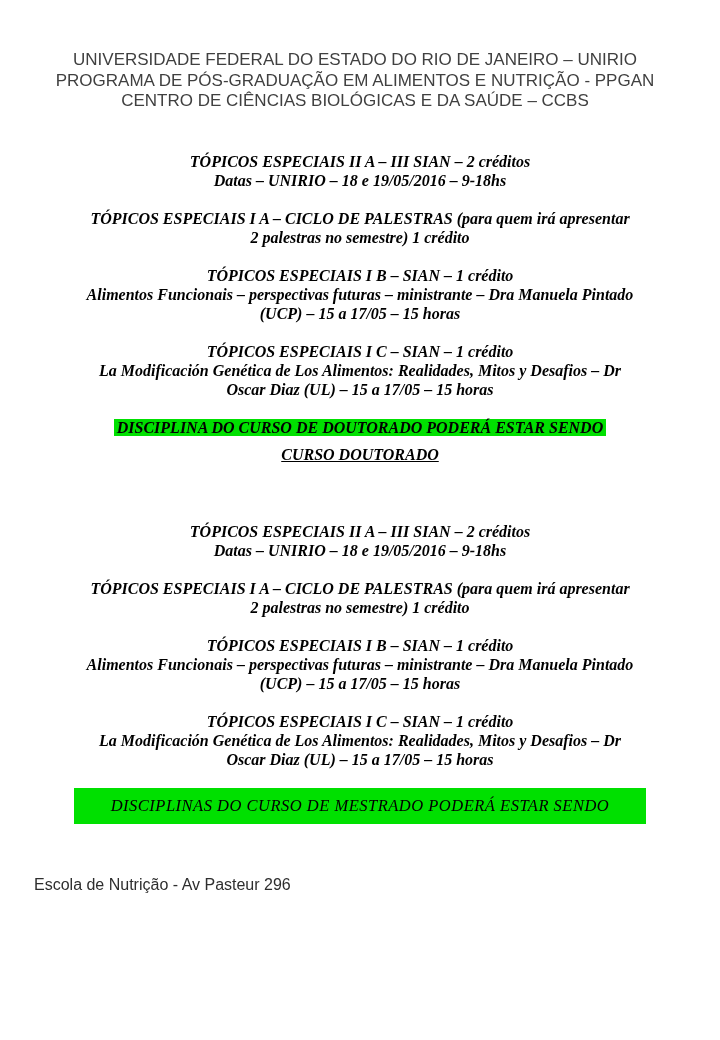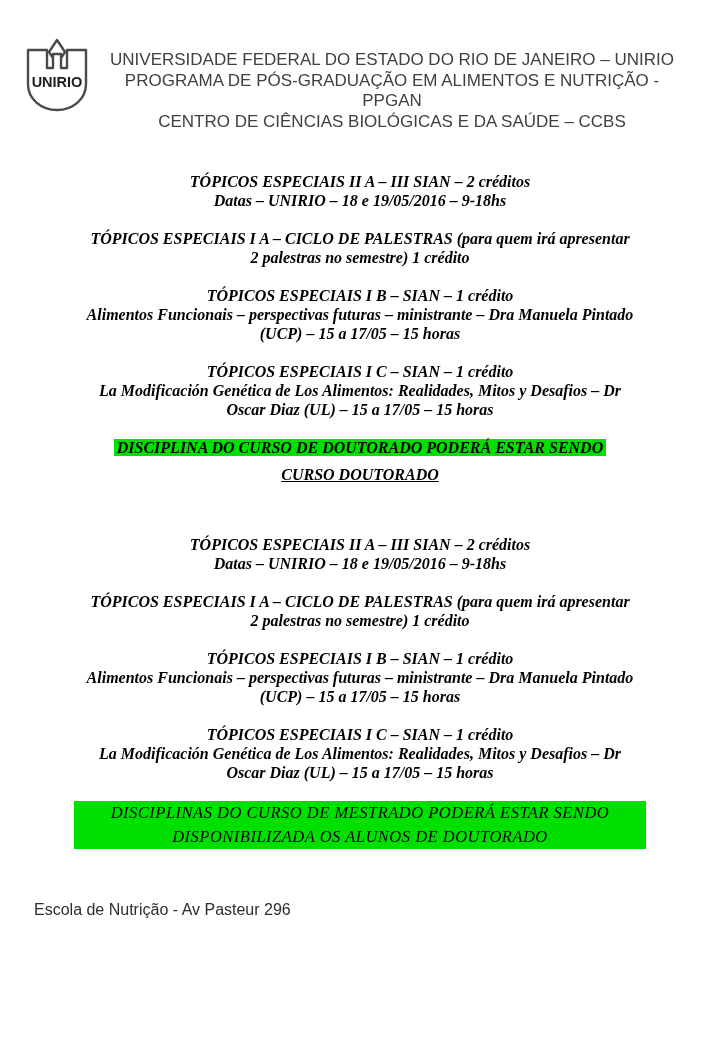--- a/index.html
+++ b/index.html
@@ -45,60 +45,51 @@
   }
   .block{margin:0 40px 19px 40px;}
   .line{white-space:pre-wrap;}
   .notice-highlight .line span{
     background:var(--highlight_green,#00e000);
     padding:0 3px;
   }
   .notice-highlight{margin-bottom:8px;}
   .section-heading{
     text-decoration:underline;
-    margin-bottom:13px;
+    margin-bottom:20px;
     text-align:center;
   }
   .gap-large{height:38px;}
   .notice-box{
     width:572px;
     margin:18px auto 0 auto;
     background:var(--highlight_green,#00e000);
     font-weight:normal;
     font-size:16.5px;
     line-height:24px;
-    padding:0 10px;
+    padding:6px 10px;
     box-sizing:border-box;
     letter-spacing:0.5px;
   }
   
   .footer{
     margin:50px 0 0 34px;
     text-align:left;
     font-family:"Liberation Sans", sans-serif;
     font-size:16px;
     line-height:22px;
     color:#2e2e2e;
   }
 </style>
 </head>
 <body>
 
 <div class="page">
 
   <div class="header">
-    <div class="logo">
-      <svg viewBox="0 0 74 78" width="74" height="78" aria-hidden="true">
-        <g fill="#ffffff" stroke="#4a4a4a" stroke-width="2.4" stroke-linejoin="round">
-          <polygon points="37,2 45,14 37,26 29,14"></polygon>
-          <path d="M8,12 H27 V30 H33 V16 H41 V30 H47 V12 H66 V46 C66,61 53,72 37,72 C21,72 8,61 8,46 Z"></path>
-        </g>
-        <text x="37" y="49" text-anchor="middle" font-family="Liberation Sans, sans-serif" font-size="14.5" font-weight="bold" fill="#1c1c1c">UNIRIO</text>
-      </svg>
-    </div>
     <div class="header-text">
       <div class="line">UNIVERSIDADE FEDERAL DO ESTADO DO RIO DE JANEIRO – UNIRIO</div>
       <div class="line">PROGRAMA DE PÓS-GRADUAÇÃO EM ALIMENTOS E NUTRIÇÃO - PPGAN</div>
       <div class="line">CENTRO DE CIÊNCIAS BIOLÓGICAS E DA SAÚDE – CCBS</div>
     </div>
   </div>
 
   <div class="body-text">
 
     <div class="block">
@@ -149,21 +140,20 @@
     </div>
 
     <div class="block">
       <div class="line">TÓPICOS ESPECIAIS I C – SIAN – 1 crédito</div>
       <div class="line">La Modificación Genética de Los Alimentos: Realidades, Mitos y Desafios – Dr</div>
       <div class="line">Oscar Diaz (UL) – 15 a 17/05 – 15 horas</div>
     </div>
 
     <div class="notice-box">
       <div class="line">DISCIPLINAS DO CURSO DE MESTRADO PODERÁ ESTAR SENDO</div>
-      <div class="line">DISPONIBILIZADA OS ALUNOS DE DOUTORADO</div>
     </div>
 
   </div>
 
   <div class="footer">
     <div class="line">Escola de Nutrição - Av Pasteur 296</div>
 
   </div>
 
 </div>

